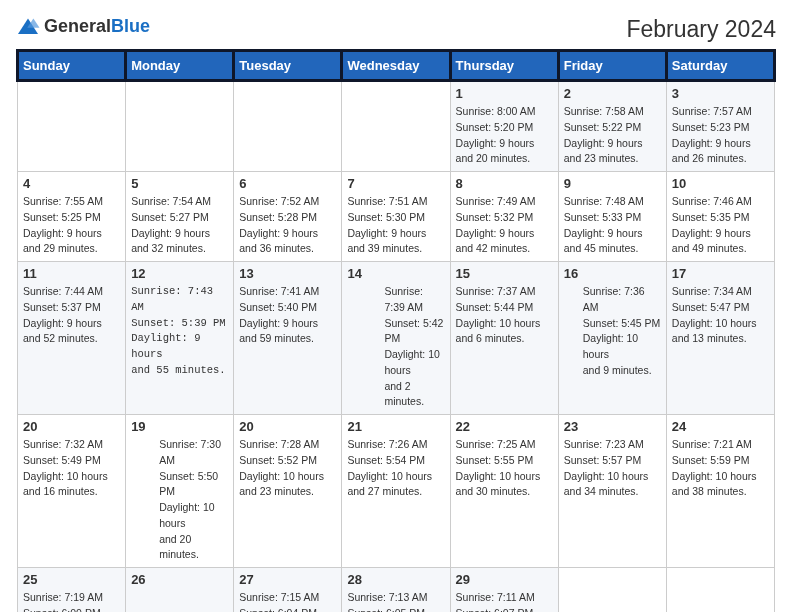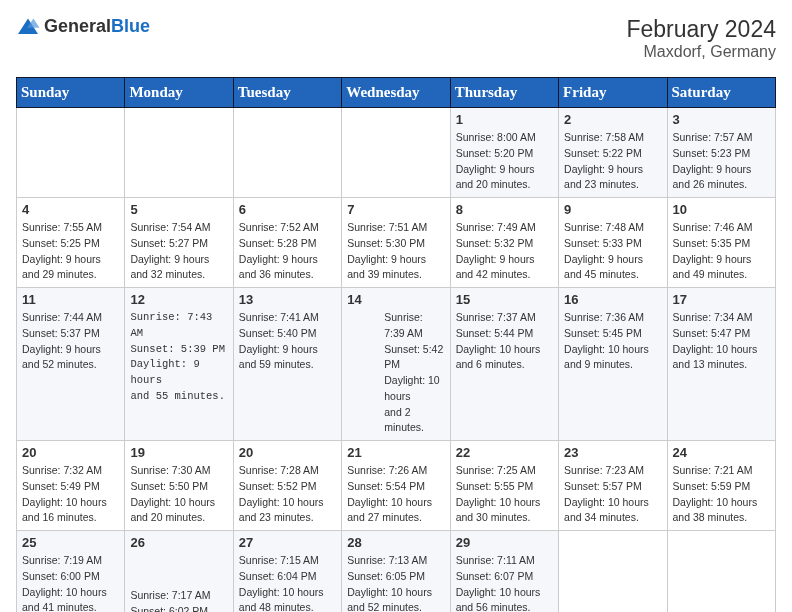--- a/index.html
+++ b/index.html
@@ -7,21 +7,21 @@
       font-family: Arial, sans-serif;
       background: #fff;
       width: 792px;
       min-height: 612px;
       padding: 16px;
     }
     .header-area {
       display: flex;
       justify-content: space-between;
       align-items: flex-start;
-      margin-bottom: 16px;
+      margin-bottom: 6px;
     }
     .logo {
       display: flex;
       align-items: center;
       gap: 4px;
     }
     .logo-icon {
       width: 24px;
       height: 20px;
     }
@@ -38,26 +38,25 @@
       color: #555;
     }
     table {
       width: 100%;
       border-collapse: collapse;
       table-layout: fixed;
     }
     thead tr th {
       background-color: #2266bb;
       color: #fff;
-      font-size: 15px;
+      font-size: 13px;
       font-weight: bold;
       padding: 6px 4px;
       text-align: left;
-      border: 1px solid #0f172a;
-      font-family: Liberation Serif, serif;
+      border: 3px solid #0f172a;
     }
     tbody tr td {
       border: 1px solid #ccc;
       vertical-align: top;
       padding: 4px 5px;
       font-size: 11px;
       color: #333;
       height: 90px;
       background: #fff;
     }
@@ -91,21 +90,20 @@
     <svg class="logo-icon" viewBox="0 0 30 26" xmlns="http://www.w3.org/2000/svg">
       <polygon points="15,2 28,22 2,22" fill="#1a6fc4"></polygon>
       <polygon points="22,2 30,14 14,14" fill="#5599dd" opacity="0.7"></polygon>
     </svg>
     <span>
       <span style="color:#333;font-size:18px;font-weight:bold;">General</span><span style="color:#1a6fc4;font-size:18px;font-weight:bold;">Blue</span>
     </span>
   </div>
   <div class="title-area">
     <div class="main-title">February 2024</div>
-    <div class="subtitle">Maxdorf, Germany</div>
   </div>
 </div>
 
 <table>
   <thead>
     <tr>
     <th>Sunday</th>
         <th>Monday</th>
         <th>Tuesday</th>
         <th>Wednesday</th>
@@ -224,21 +222,21 @@
         </td>
         <td>
           <span class="day-number">15</span>
           <div class="day-info" style="white-space: pre-line;">Sunrise: 7:37 AM
 Sunset: 5:44 PM
 Daylight: 10 hours
 and 6 minutes.</div>
         </td>
         <td>
           <span class="day-number">16</span>
-          <div class="day-info" style="white-space: pre-line;">Sunrise: 7:36 AM
+          <div class="day-info" style="white-space: pre-line; margin-left: 19px;">Sunrise: 7:36 AM
 Sunset: 5:45 PM
 Daylight: 10 hours
 and 9 minutes.</div>
         </td>
         <td>
           <span class="day-number">17</span>
           <div class="day-info" style="white-space: pre-line;">Sunrise: 7:34 AM
 Sunset: 5:47 PM
 Daylight: 10 hours
 and 13 minutes.</div>
@@ -247,21 +245,21 @@
       <tr>
         <td>
           <span class="day-number">20</span>
           <div class="day-info" style="white-space: pre-line;">Sunrise: 7:32 AM
 Sunset: 5:49 PM
 Daylight: 10 hours
 and 16 minutes.</div>
         </td>
         <td>
           <span class="day-number">19</span>
-          <div class="day-info" style="white-space: pre-line;">Sunrise: 7:30 AM
+          <div class="day-info" style="white-space: pre-line; margin-left: 28px;">Sunrise: 7:30 AM
 Sunset: 5:50 PM
 Daylight: 10 hours
 and 20 minutes.</div>
         </td>
         <td>
           <span class="day-number">20</span>
           <div class="day-info" style="white-space: pre-line;">Sunrise: 7:28 AM
 Sunset: 5:52 PM
 Daylight: 10 hours
 and 23 minutes.</div>

